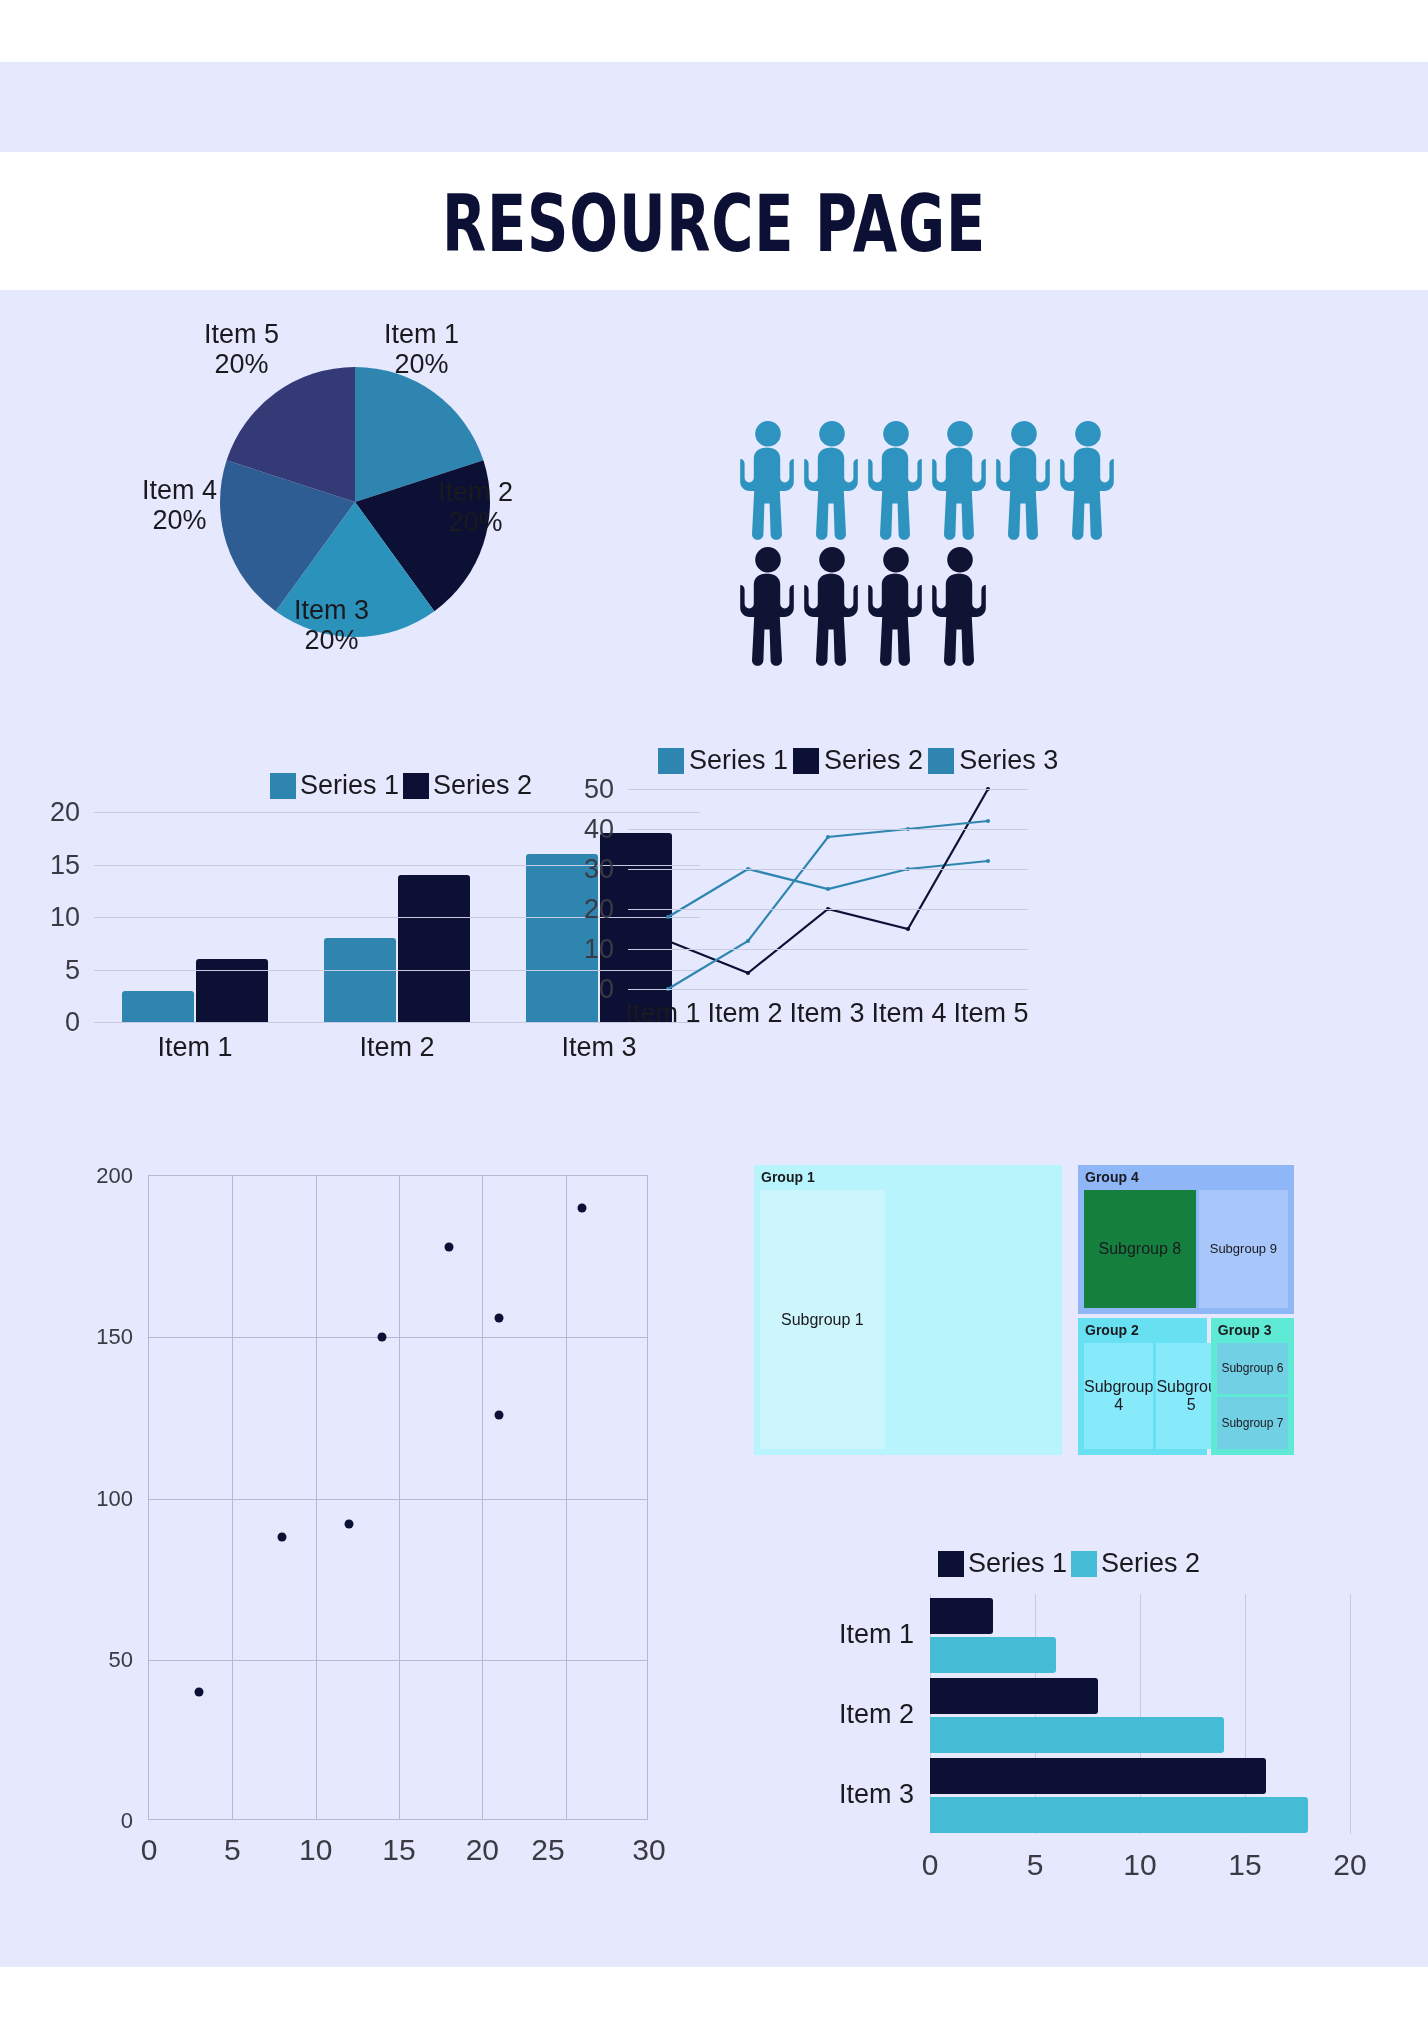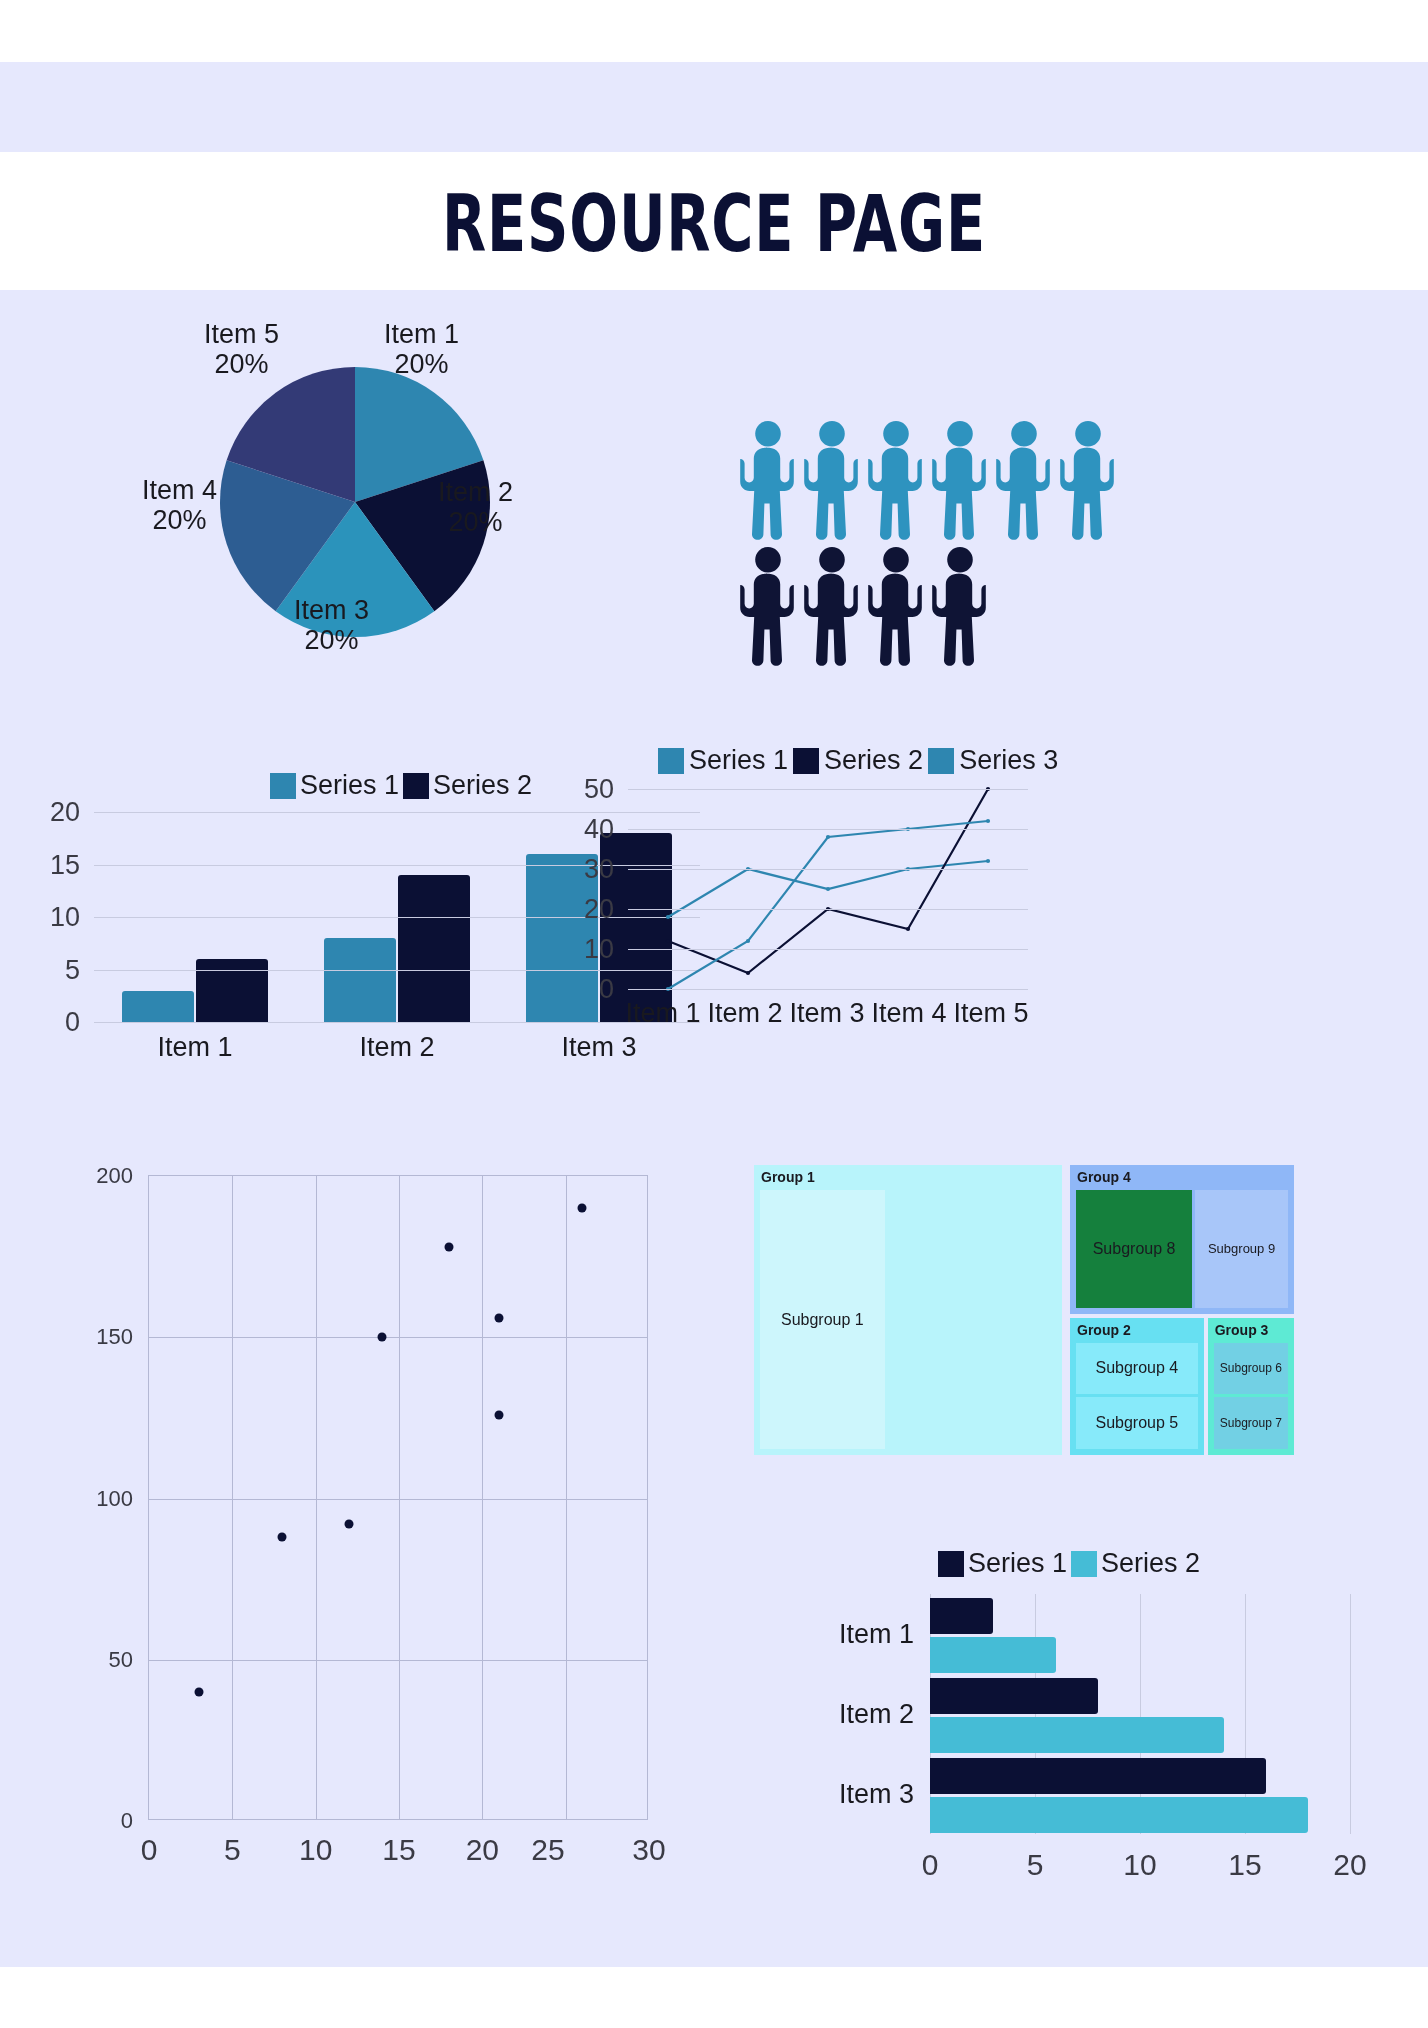--- a/index.html
+++ b/index.html
@@ -66,21 +66,21 @@
   
   .scatter { position:absolute; left:40px; top:1155px; width:660px; height:760px; }
   .sc-plot { position:absolute; left:108px; top:20px; width:500px; height:645px; border:1px solid #b4b8d4; }
   .sc-v { position:absolute; top:0; width:1px; height:100%; background:#b4b8d4; }
   .sc-h { position:absolute; left:0; width:100%; height:1px; background:#b4b8d4; }
   .sc-dot { position:absolute; width:9px; height:9px; border-radius:50%; background:#0b1034; transform:translate(-50%,-50%); }
   .sc-ytick { position:absolute; right:100%; margin-right:16px; transform:translateY(-50%); font-size:22px; color:#3a3a44; }
   .sc-xtick { position:absolute; top:100%; margin-top:14px; transform:translateX(-50%); font-size:30px; color:#3a3a44; }
 
   
-  .treemap { position:absolute; left:754px; top:1165px; width:540px; height:290px; display:flex; gap:8px; }
+  .treemap { position:absolute; left:754px; top:1165px; width:540px; height:290px; display:flex; gap:16px; }
   .tm-col-left { width:308px; display:flex; flex-direction:column; }
   .tm-col-right { flex:1; display:flex; flex-direction:column; gap:4px; }
   .tm-group { position:relative; }
   .tm-glabel { position:absolute; left:7px; top:4px; font-size:14px; font-weight:bold; color:#1a1a20; z-index:2; }
   .tm-inner { position:absolute; left:6px; right:6px; top:25px; bottom:6px; display:flex; gap:3px; }
   .tm-cell { flex:1; display:flex; align-items:center; justify-content:center; font-size:16px; color:#1a1a20; text-align:center; }
 
   
   .hbar { position:absolute; left:690px; top:1548px; width:730px; height:360px; }
   .hb-legend { position:absolute; left:248px; top:0px; display:flex; align-items:center; gap:4px; font-size:27px; color:#19191f; }
@@ -321,21 +321,21 @@
     <div class="tm-group" id="tm-g1" style="flex: 1.08 1 0%; background: rgb(143, 183, 247);">
       <div class="tm-glabel">Group 4</div>
       <div class="tm-inner">
         <div class="tm-cell" id="tm-g1-c0" style="flex: 1.25 1 0%; background: #15803d;">Subgroup 8</div>
         <div class="tm-cell" id="tm-g1-c1" style="font-size: 13px; background: rgb(168, 198, 249);">Subgroup 9</div>
       </div>
     </div>
     <div style="flex:1;display:flex;gap:4px">
       <div class="tm-group" id="tm-g2" style="flex: 1.55 1 0%; background: rgb(103, 224, 242);">
         <div class="tm-glabel">Group 2</div>
-        <div class="tm-inner" style="flex-direction:column">
+        <div class="tm-inner" style="flex-direction:row">
           <div class="tm-cell" id="tm-g2-c0" style="background: rgb(135, 234, 250);">Subgroup 4</div>
           <div class="tm-cell" id="tm-g2-c1" style="background: rgb(135, 234, 250);">Subgroup 5</div>
         </div>
       </div>
       <div class="tm-group" id="tm-g3" style="flex: 1 1 0%; background: #5eead4;">
         <div class="tm-glabel">Group 3</div>
         <div class="tm-inner" style="flex-direction:column">
           <div class="tm-cell" id="tm-g3-c0" style="font-size: 12px; background: rgb(114, 208, 228);">Subgroup 6</div>
           <div class="tm-cell" id="tm-g3-c1" style="font-size: 12px; background: rgb(114, 208, 228);">Subgroup 7</div>
         </div>

